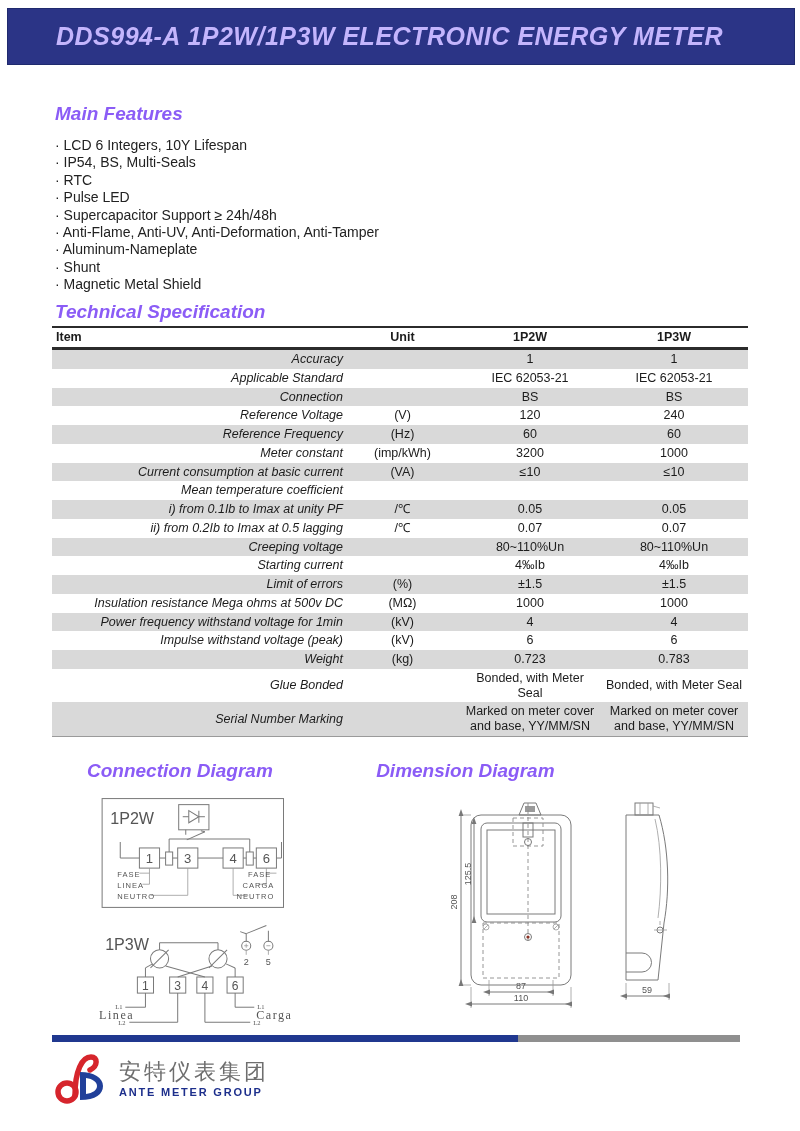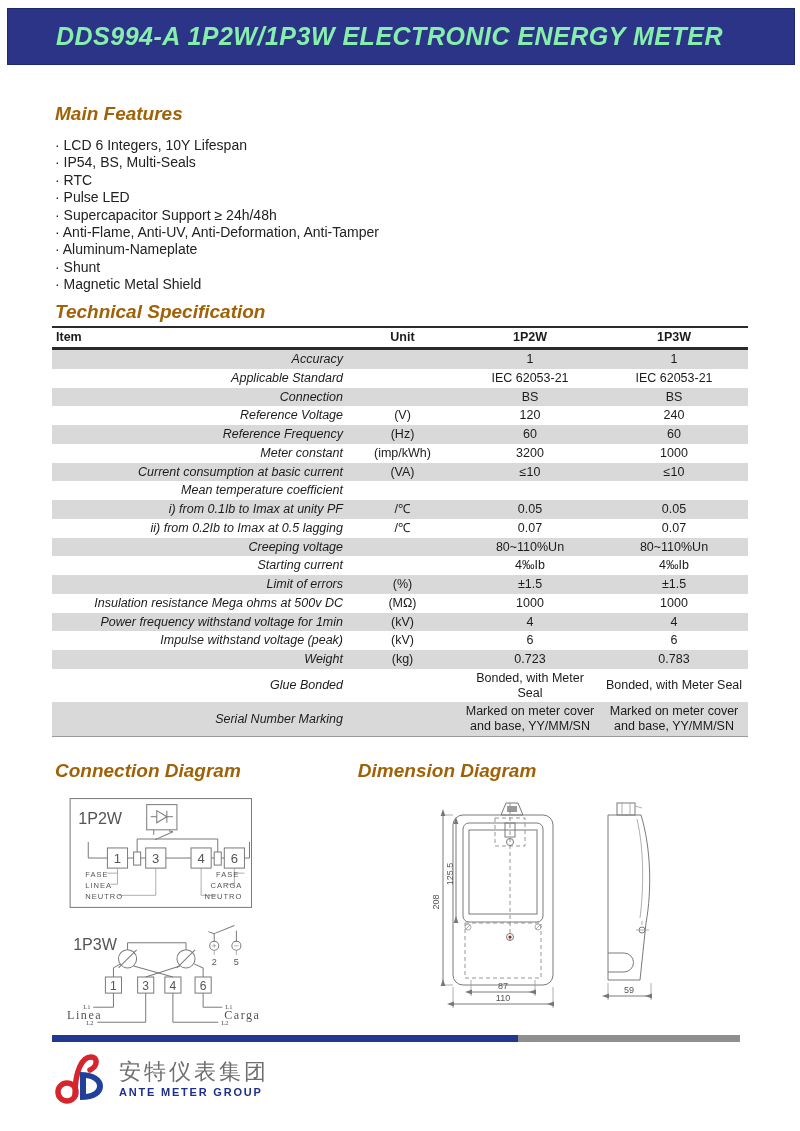--- a/index.html
+++ b/index.html
@@ -2,24 +2,24 @@
 <html><head>
 <meta charset="utf-8">
 <style>
   html,body{margin:0;padding:0;background:#ffffff;}
   .page{position:relative;width:800px;height:1131px;background:#fff;overflow:hidden;
         font-family:"Liberation Sans",sans-serif;color:#1c1c1c;}
 
   
   .titlebar{position:absolute;top:8px;left:7px;width:786px;height:55px;
             background:#2b3486;border:1px solid #1f2a6e;display:flex;align-items:center;}
-  .titlebar span{color:#86efac;font-size:25px;font-weight:bold;font-style:italic;
+  .titlebar span{color:#c4b5fd;font-size:25px;font-weight:bold;font-style:italic;
                  padding-left:48px;letter-spacing:.5px;}
 
-  h2.sec{margin:0;font-size:19px;font-weight:bold;font-style:italic;color:#a16207;}
+  h2.sec{margin:0;font-size:19px;font-weight:bold;font-style:italic;color:#8b5cf6;}
 
   
   .features{position:absolute;top:103px;left:55px;width:600px;}
   .features ul{list-style:none;margin:12px 0 0 0;padding:0;font-size:14px;color:#222;}
   .features li{line-height:17.4px;}
   .features li::before{content:"· ";}
 
   
   .spec{position:absolute;top:301px;left:52px;width:696px;}
   .spec h2.sec{margin-left:3px;}
@@ -33,21 +33,21 @@
   table.spec-t th.left{text-align:left;padding-left:4px;}
   table.spec-t td{padding:2px 2px;vertical-align:middle;line-height:1.18;}
   table.spec-t td.item{text-align:right;padding-left:8px;white-space:pre-wrap;font-style:italic;}
   table.spec-t td.mid{text-align:center;}
   table.spec-t tbody tr{height:18px;}
   table.spec-t tbody tr:nth-child(odd){background:#d9d9d9;}
   table.spec-t tbody tr:last-child td{border-bottom:1px solid #9a9a9a;}
 
   
   .diagrams{position:absolute;top:760px;left:55px;width:700px;display:flex;}
-  .conn-col{width:300px;}
+  .conn-col{width:300px;margin-left:32px;}
   .dim-col{width:400px;padding-left:5px;}
   .conn-col svg, .dim-col svg{display:block;}
   .svg-wrap1{margin-top:10px;}
   .svg-wrap2{margin-top:2px;}
   .dim-wrap{margin-top:8px;margin-left:65px;}
   .dwg{stroke:#7a7a7a;stroke-width:1;fill:none;}
   .dwg-thin{stroke:#9a9a9a;stroke-width:.8;fill:none;}
   .dwg-dash{stroke:#8a8a8a;stroke-width:.9;fill:none;stroke-dasharray:4 3;}
   text.dt{fill:#555;font-family:"Liberation Sans",sans-serif;}
   text.serif{font-family:"Liberation Serif",serif;fill:#555;}

